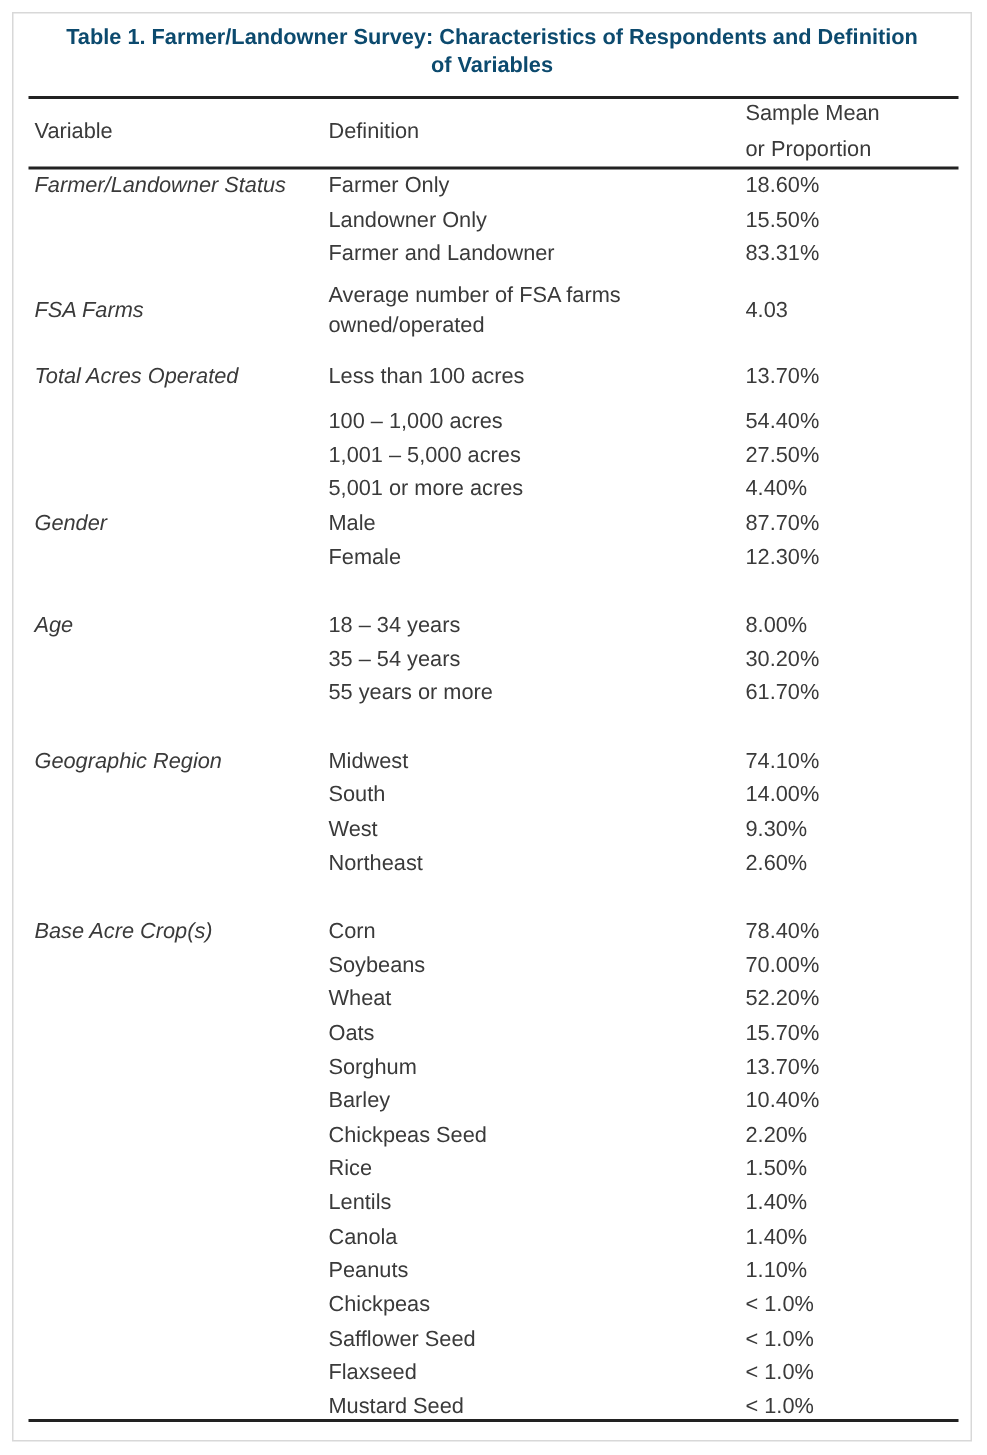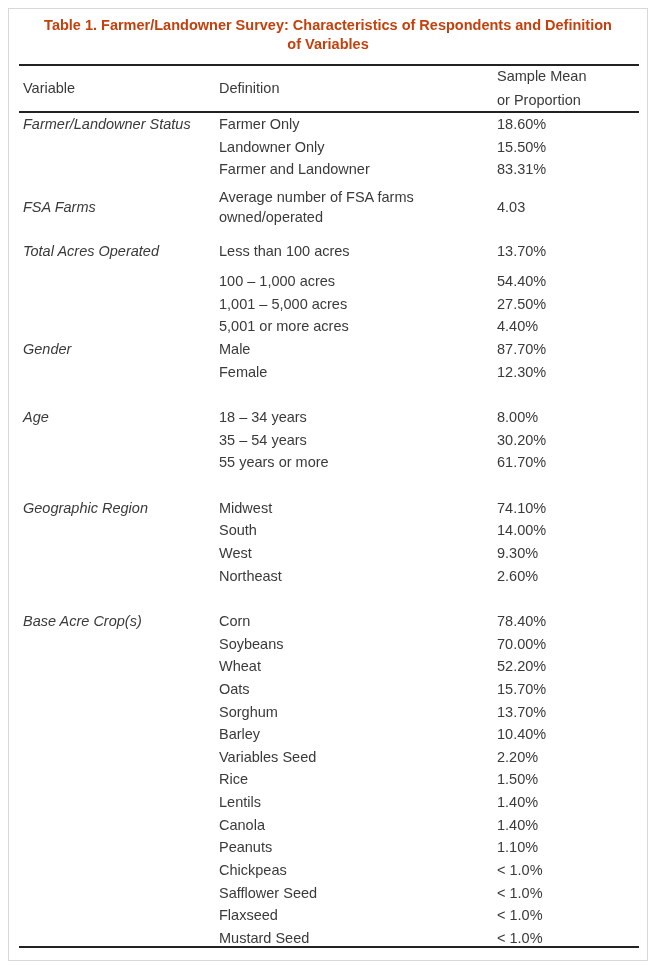--- a/index.html
+++ b/index.html
@@ -3,21 +3,21 @@
 <meta charset="utf-8">
 <style>
   html, body { margin: 0; padding: 0; background: #ffffff; }
   body { width: 658px; height: 970px; position: relative; font-family: "Liberation Sans", sans-serif; color: #3a3a3a; }
   .frame {
     position: absolute; left: 8px; top: 8px; width: 640px; height: 953px;
     border: 1px solid #d8d8d8; box-sizing: border-box; background: #fff;
   }
   .title {
     position: absolute; left: 12px; top: 16px; width: 632px;
-    text-align: center; font-weight: bold; font-size: 14.5px; line-height: 19px; color: #c2410c;
+    text-align: center; font-weight: bold; font-size: 14.5px; line-height: 19px; color: #0c4a6e;
   }
   .rule-thick { position: absolute; left: 19px; width: 620px; height: 2px; background: #222; }
   .rule-top { top: 64px; }
   .rule-head { top: 111px; }
   .rule-bottom { top: 946px; }
   .hdr { position: absolute; font-size: 14.5px; color: #3a3a3a; line-height: 22px; }
   .row { position: absolute; left: 0; width: 658px; height: 22px; font-size: 14.5px; line-height: 22px; }
   .c1 { position: absolute; left: 23px; font-style: italic; }
   .c2 { position: absolute; left: 219px; }
   .c3 { position: absolute; left: 497px; text-align: center; }
@@ -153,21 +153,21 @@
       <span class="c2">Sorghum</span>
       <span class="c3">13.70%</span>
     </div>
     <div class="row" style="top: 723px;">
       <span class="c1"></span>
       <span class="c2">Barley</span>
       <span class="c3">10.40%</span>
     </div>
     <div class="row" style="top: 746px;">
       <span class="c1"></span>
-      <span class="c2">Variables Seed</span>
+      <span class="c2">Chickpeas Seed</span>
       <span class="c3">2.20%</span>
     </div>
     <div class="row" style="top: 768px;">
       <span class="c1"></span>
       <span class="c2">Rice</span>
       <span class="c3">1.50%</span>
     </div>
     <div class="row" style="top: 791px; padding-left: 48px;">
       <span class="c1"></span>
       <span class="c2">Lentils</span>

